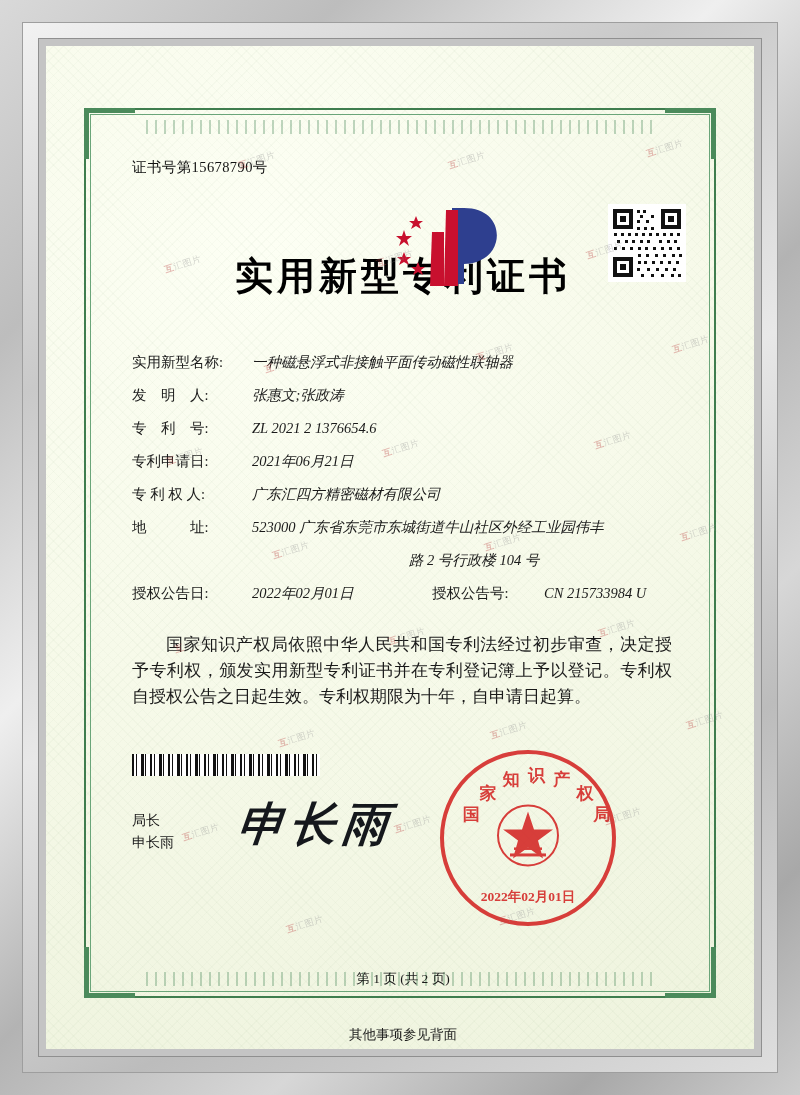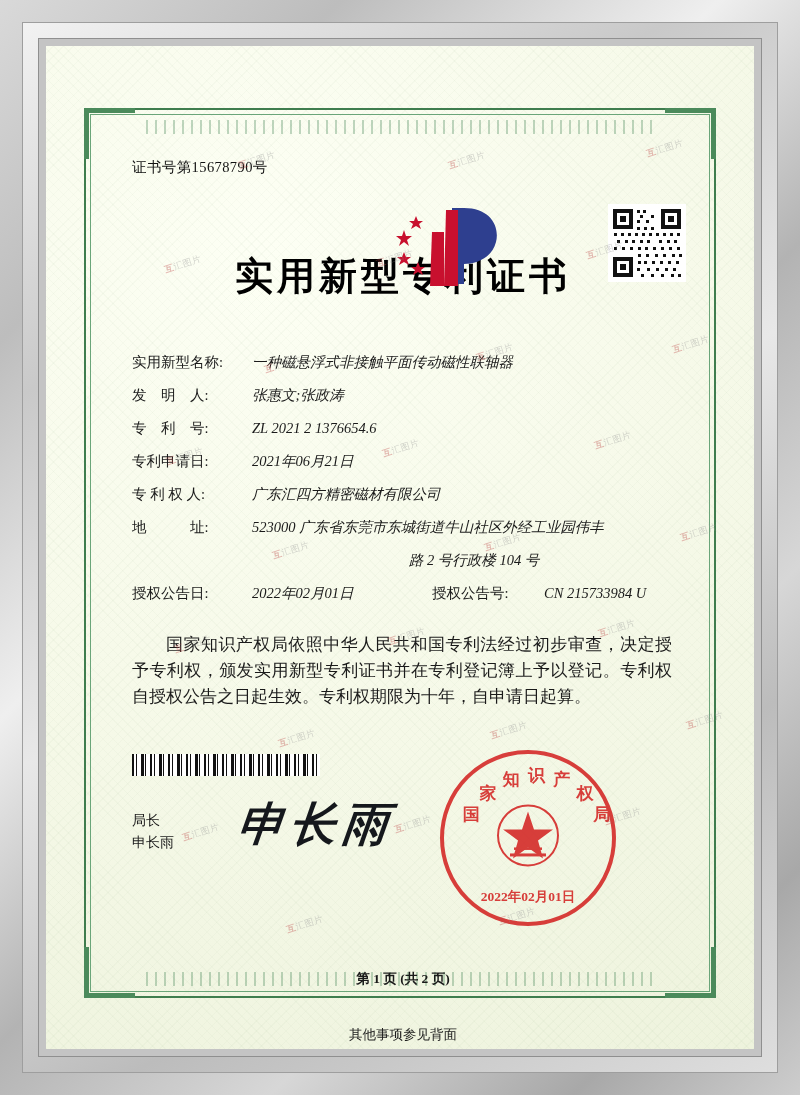--- a/index.html
+++ b/index.html
@@ -235,21 +235,20 @@
     font-weight: bold;
     white-space: nowrap;
   }
 
   .page-no {
     position: absolute;
     left: 0; right: 0;
     top: 828px;
     text-align: center;
     font-size: 13.5px;
-    font-weight: bold;
   }
   .footer-note {
     position: absolute;
     left: 0; right: 0;
     top: 884px;
     text-align: center;
     font-size: 13.5px;
   }
 
   

